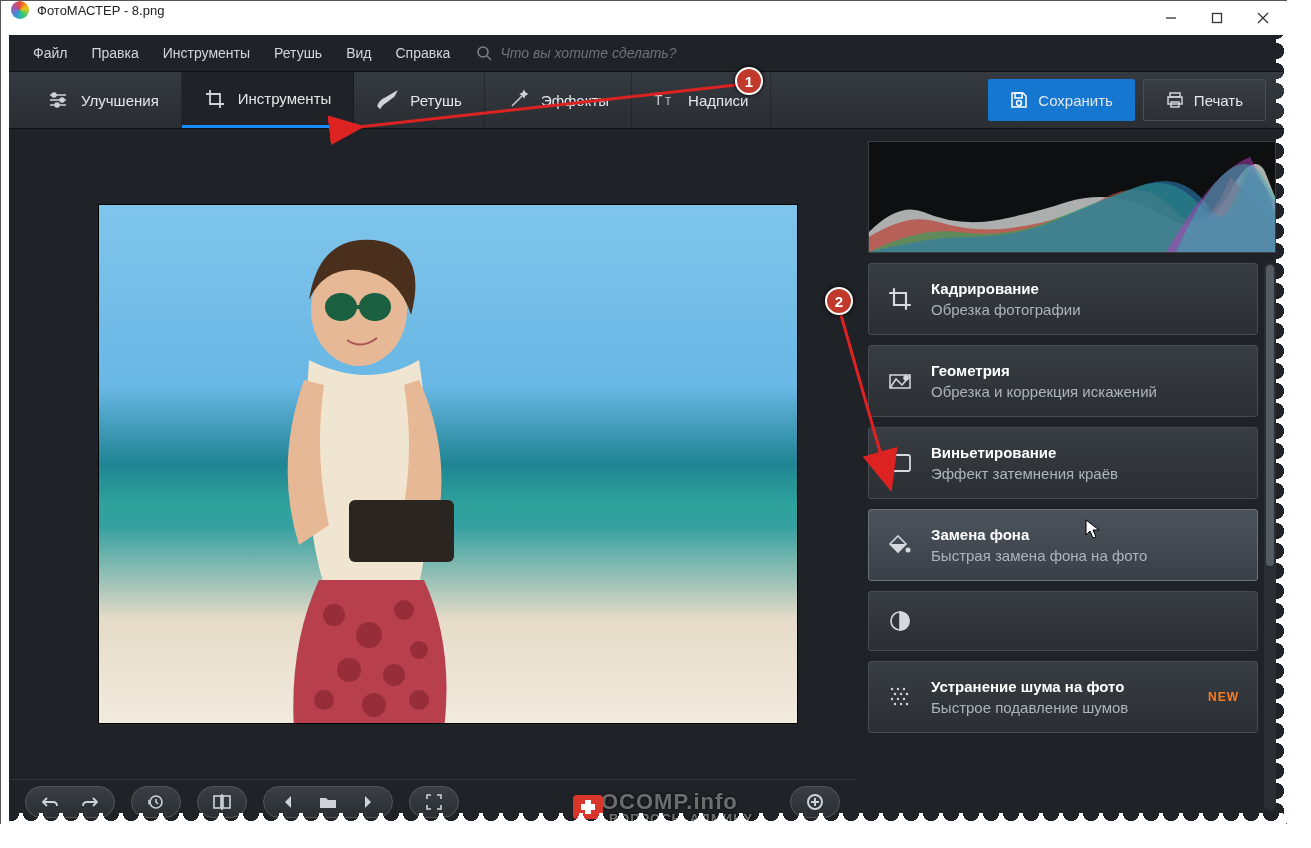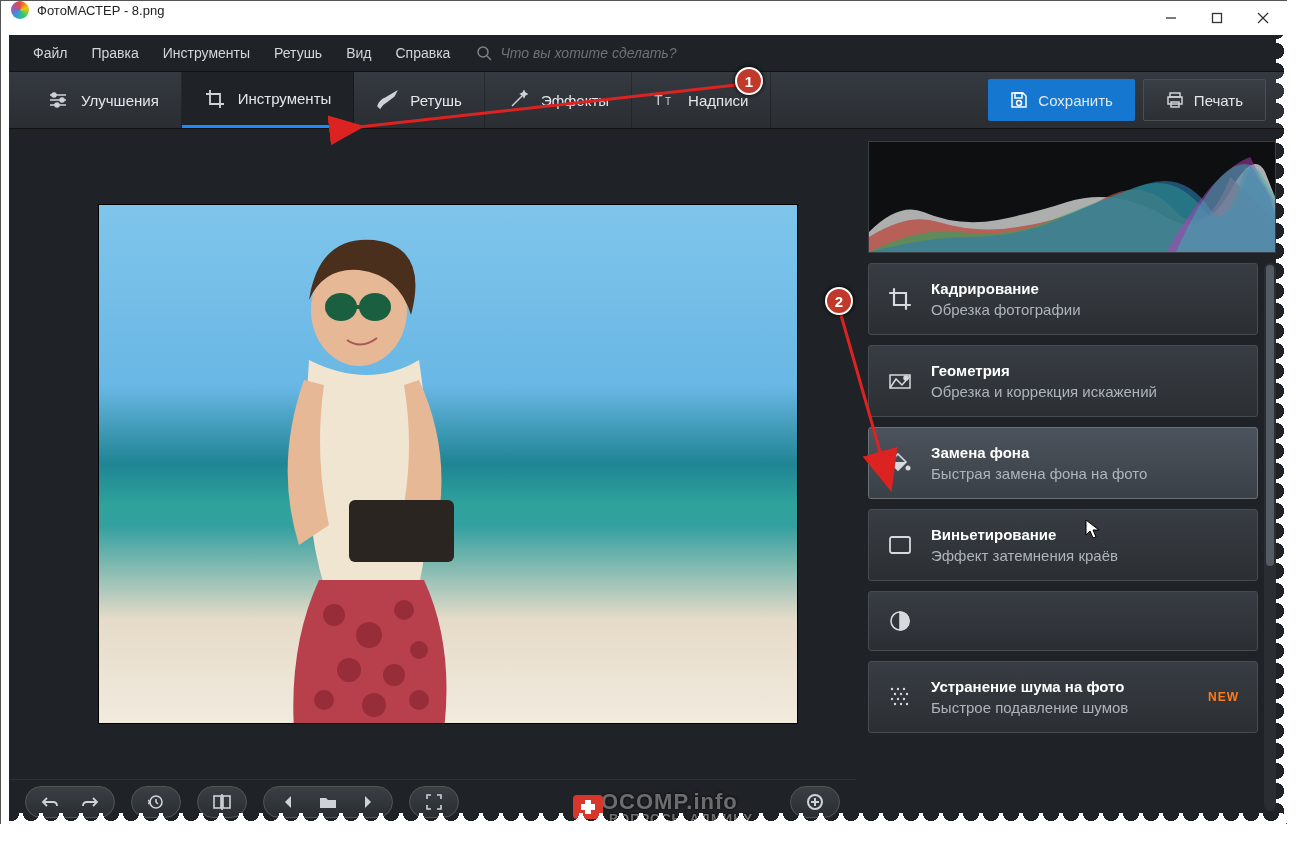--- a/index.html
+++ b/index.html
@@ -316,44 +316,44 @@
                     <path d="M2 17 L8 8 L14 14 L22 5"></path>
                     <circle cx="18" cy="7" r="2" fill="#d6dade"></circle>
                   </svg>
               </div>
               <div class="tool-text">
                 <div class="tool-title">Геометрия</div>
                 <div class="tool-sub">Обрезка и коррекция искажений</div>
               </div>
             </div>
 
+            <div class="tool-item">
+              <div class="tool-icon">
+                <svg width="24" height="20" viewBox="0 0 24 20" stroke="#d6dade" stroke-width="1.8" fill="none">
+                    <rect x="2" y="2" width="20" height="16" rx="2"></rect>
+                    <ellipse cx="12" cy="10" rx="6" ry="4.5" fill="#d6dade" opacity=".0" stroke="#d6dade"></ellipse>
+                  </svg>
+              </div>
+              <div class="tool-text">
+                <div class="tool-title">Виньетирование</div>
+                <div class="tool-sub">Эффект затемнения краёв</div>
+              </div>
+            </div>
+
             <div class="tool-item hover">
               <div class="tool-icon">
                 <svg width="24" height="22" viewBox="0 0 24 22" fill="#d6dade">
                     <path d="M10 2 L18 10 L10 18 L2 10 Z" fill="none" stroke="#d6dade" stroke-width="1.6"></path>
                     <path d="M2 10 L10 18 L18 10 Z"></path>
                     <circle cx="20" cy="16" r="2.5"></circle>
                   </svg>
               </div>
               <div class="tool-text">
                 <div class="tool-title">Замена фона</div>
                 <div class="tool-sub">Быстрая замена фона на фото</div>
-              </div>
-            </div>
-
-            <div class="tool-item">
-              <div class="tool-icon">
-                <svg width="24" height="20" viewBox="0 0 24 20" stroke="#d6dade" stroke-width="1.8" fill="none">
-                    <rect x="2" y="2" width="20" height="16" rx="2"></rect>
-                    <ellipse cx="12" cy="10" rx="6" ry="4.5" fill="#d6dade" opacity=".0" stroke="#d6dade"></ellipse>
-                  </svg>
-              </div>
-              <div class="tool-text">
-                <div class="tool-title">Виньетирование</div>
-                <div class="tool-sub">Эффект затемнения краёв</div>
               </div>
             </div>
 
             <div class="tool-item">
               <div class="tool-icon">
                 <svg width="22" height="22" viewBox="0 0 22 22" stroke="#d6dade" stroke-width="1.6" fill="none">
                     <circle cx="11" cy="11" r="9"></circle>
                     <path d="M11 2 A9 9 0 0 1 11 20 Z" fill="#d6dade"></path>
                   </svg>
               </div>

